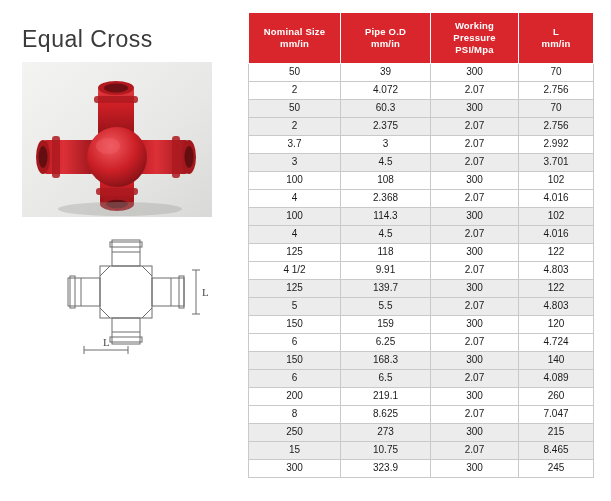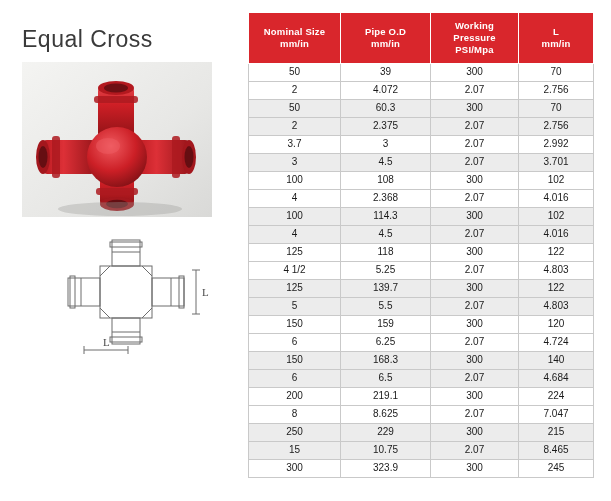--- a/index.html
+++ b/index.html
@@ -292,21 +292,21 @@
             <td>4.016</td>
           </tr>
           <tr class="band-a">
             <td>125</td>
             <td>118</td>
             <td>300</td>
             <td>122</td>
           </tr>
           <tr class="band-a">
             <td>4  1/2</td>
-            <td>5.25</td>
+            <td>9.91</td>
             <td>2.07</td>
             <td>4.803</td>
           </tr>
           <tr class="band-b">
             <td>125</td>
             <td>139.7</td>
             <td>300</td>
             <td>122</td>
           </tr>
           <tr class="band-b">
@@ -330,37 +330,37 @@
           <tr class="band-b">
             <td>150</td>
             <td>168.3</td>
             <td>300</td>
             <td>140</td>
           </tr>
           <tr class="band-b">
             <td>6</td>
             <td>6.5</td>
             <td>2.07</td>
-            <td>4.684</td>
+            <td>4.089</td>
           </tr>
           <tr class="band-a">
             <td>200</td>
             <td>219.1</td>
             <td>300</td>
-            <td>224</td>
+            <td>260</td>
           </tr>
           <tr class="band-a">
             <td>8</td>
             <td>8.625</td>
             <td>2.07</td>
             <td>7.047</td>
           </tr>
           <tr class="band-b">
             <td>250</td>
-            <td>229</td>
+            <td>273</td>
             <td>300</td>
             <td>215</td>
           </tr>
           <tr class="band-b">
             <td>15</td>
             <td>10.75</td>
             <td>2.07</td>
             <td>8.465</td>
           </tr>
           <tr class="band-a">

